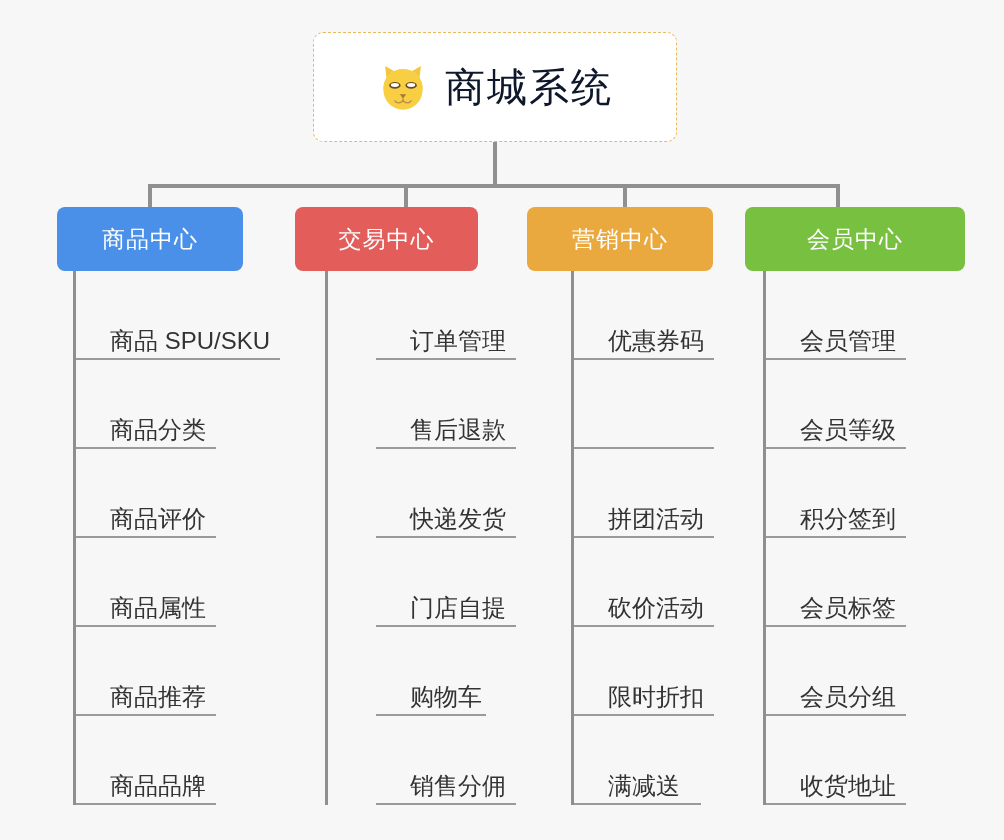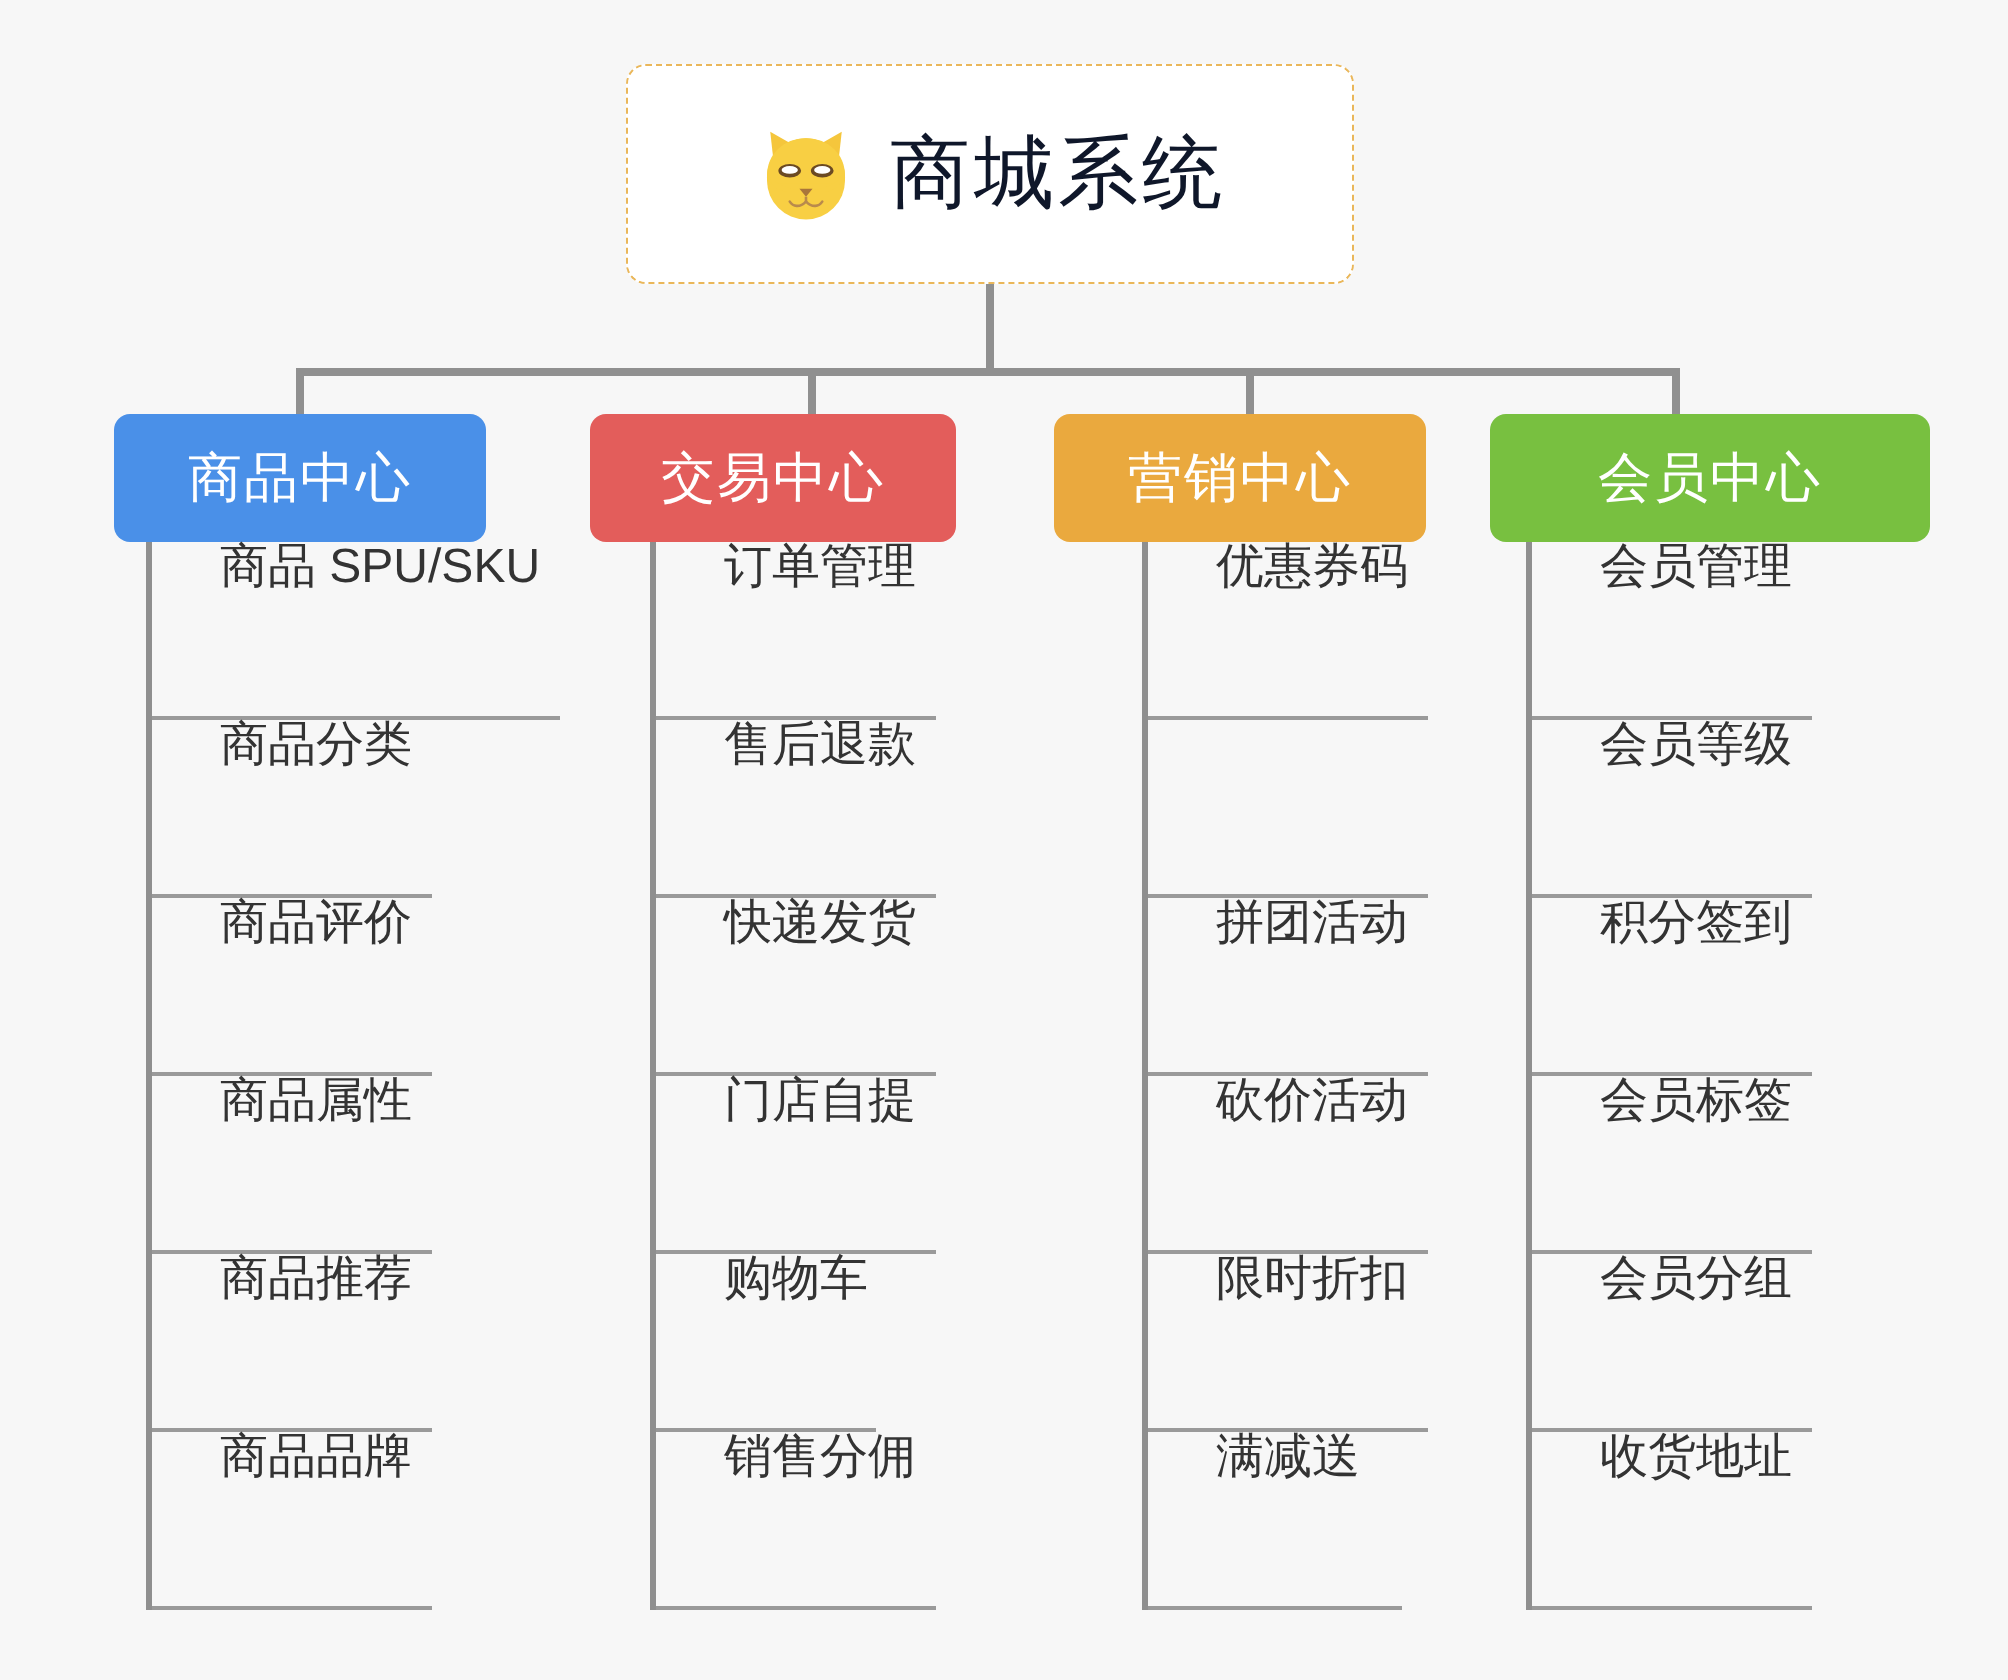--- a/index.html
+++ b/index.html
@@ -67,38 +67,38 @@
     position: absolute;
     top: 207px;
   }
   .branch-box {
     height: 64px;
     border-radius: 8px;
     display: flex;
     align-items: center;
     justify-content: center;
     color: #ffffff;
-    font-size: 27px;
+    font-size: 23px;
     letter-spacing: 1px;
     white-space: nowrap;
     box-sizing: border-box;
   }
 
   
   .leaf-col {
     position: absolute;
     top: 271px;
     border-left: 3px solid #8f8f8f;
     box-sizing: border-box;
   }
   .leaf-item {
     height: 89px;
     position: relative;
     display: flex;
-    align-items: flex-start;
+    align-items: flex-end;
     box-sizing: border-box;
   }
   .leaf-label {
     display: inline-block;
     font-size: 24px;
     color: #333333;
     white-space: nowrap;
     padding: 0 10px 6px 34px;
     line-height: 1.1;
   }
@@ -176,21 +176,21 @@
     </div>
     <div class="leaf-item">
       <span class="leaf-label">商品品牌</span>
       <span class="leaf-rule" style="width: 140px;"></span>
     </div>
   </div>
 
   <div class="branch" style="left:295px; width:183px;">
     <div class="branch-box" style="background: rgb(227, 93, 91);">交易中心</div>
   </div>
-  <div class="leaf-col" style="left:325px; width:155px;">
+  <div class="leaf-col" style="left:325px; width:155px;padding-left:48px;">
     <div class="leaf-item">
       <span class="leaf-label">订单管理</span>
       <span class="leaf-rule" style="width: 140px;"></span>
     </div>
     <div class="leaf-item">
       <span class="leaf-label">售后退款</span>
       <span class="leaf-rule" style="width: 140px;"></span>
     </div>
     <div class="leaf-item">
       <span class="leaf-label">快递发货</span>

